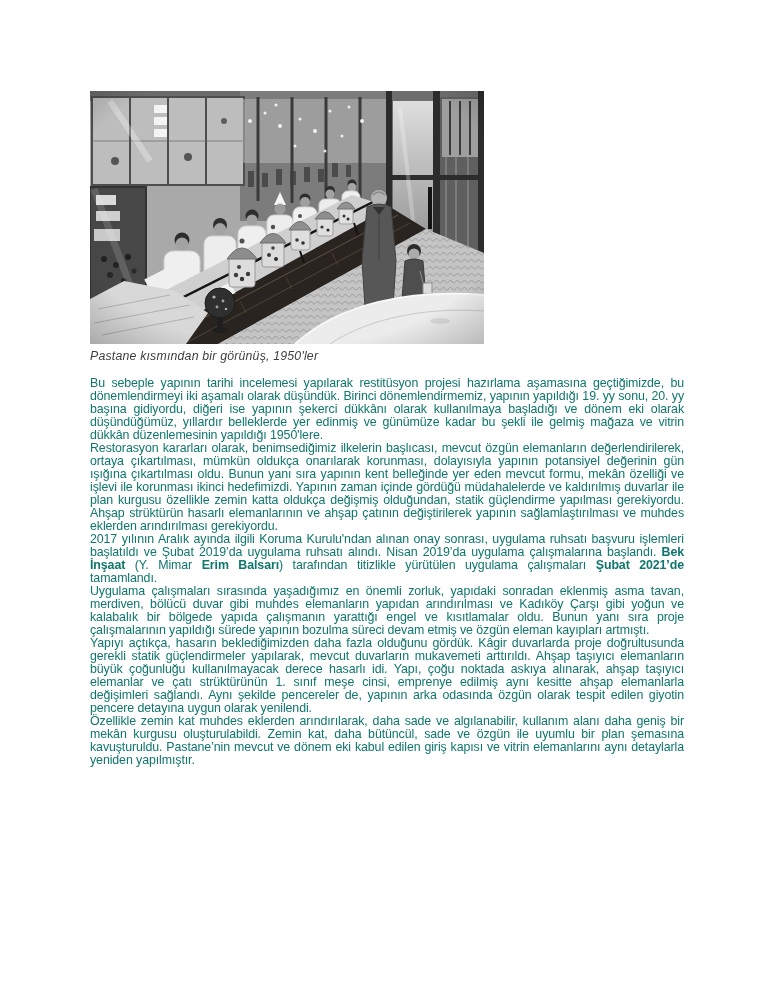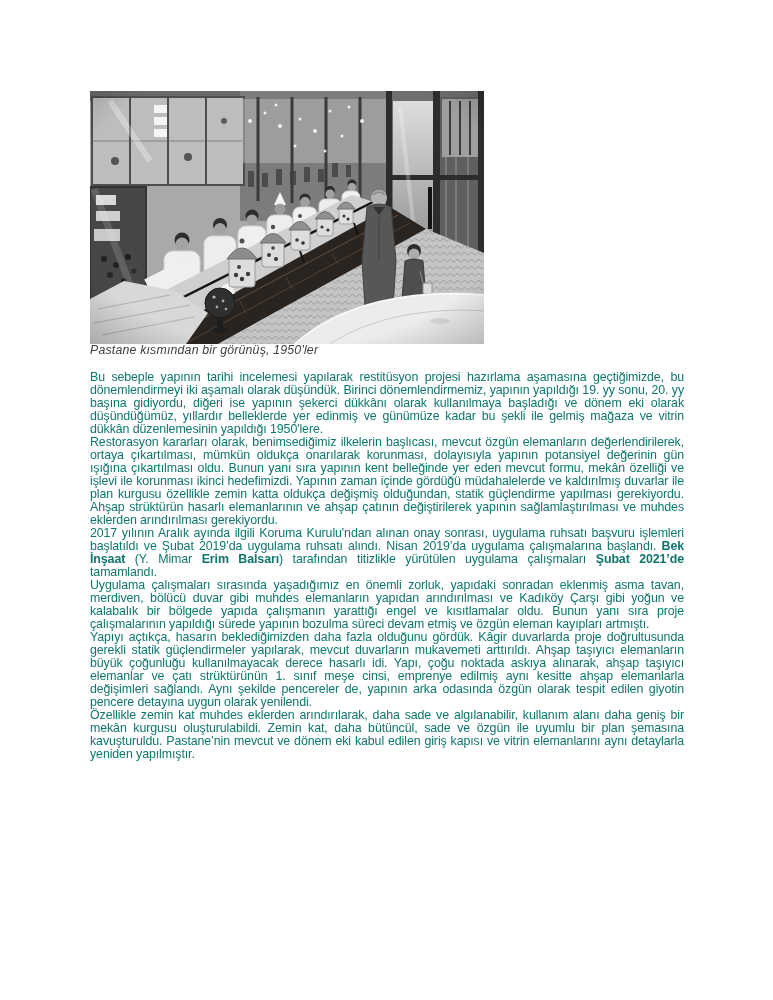--- a/index.html
+++ b/index.html
@@ -7,21 +7,21 @@
     width:773px;height:1000px;background:#ffffff;
     font-family:"Liberation Sans", sans-serif;
     -webkit-font-smoothing:antialiased;
   }
   .page{position:relative;width:773px;height:1000px;overflow:hidden;background:#ffffff;}
   .content{position:absolute;left:90px;top:91px;width:594px;}
   figure{margin:0;padding:0;}
   .photo{width:394px;height:253px;display:block;}
   figcaption{
     font-style:italic;font-size:12.3px;line-height:13px;
-    color:#3e3e3e;letter-spacing:0.2px;
+    color:#3e3e3e;margin-top:6px;letter-spacing:0.2px;
   }
   .article{margin-top:14px;color:#0f766e;font-size:12.4px;line-height:13px;letter-spacing:-0.1px;}
   .article p{margin:0;padding:0;text-align:justify;text-justify:inter-word;}
   .b{font-weight:bold;}
 </style>
 </head>
 <body>
 
 <div class="page">
   <div class="content">

